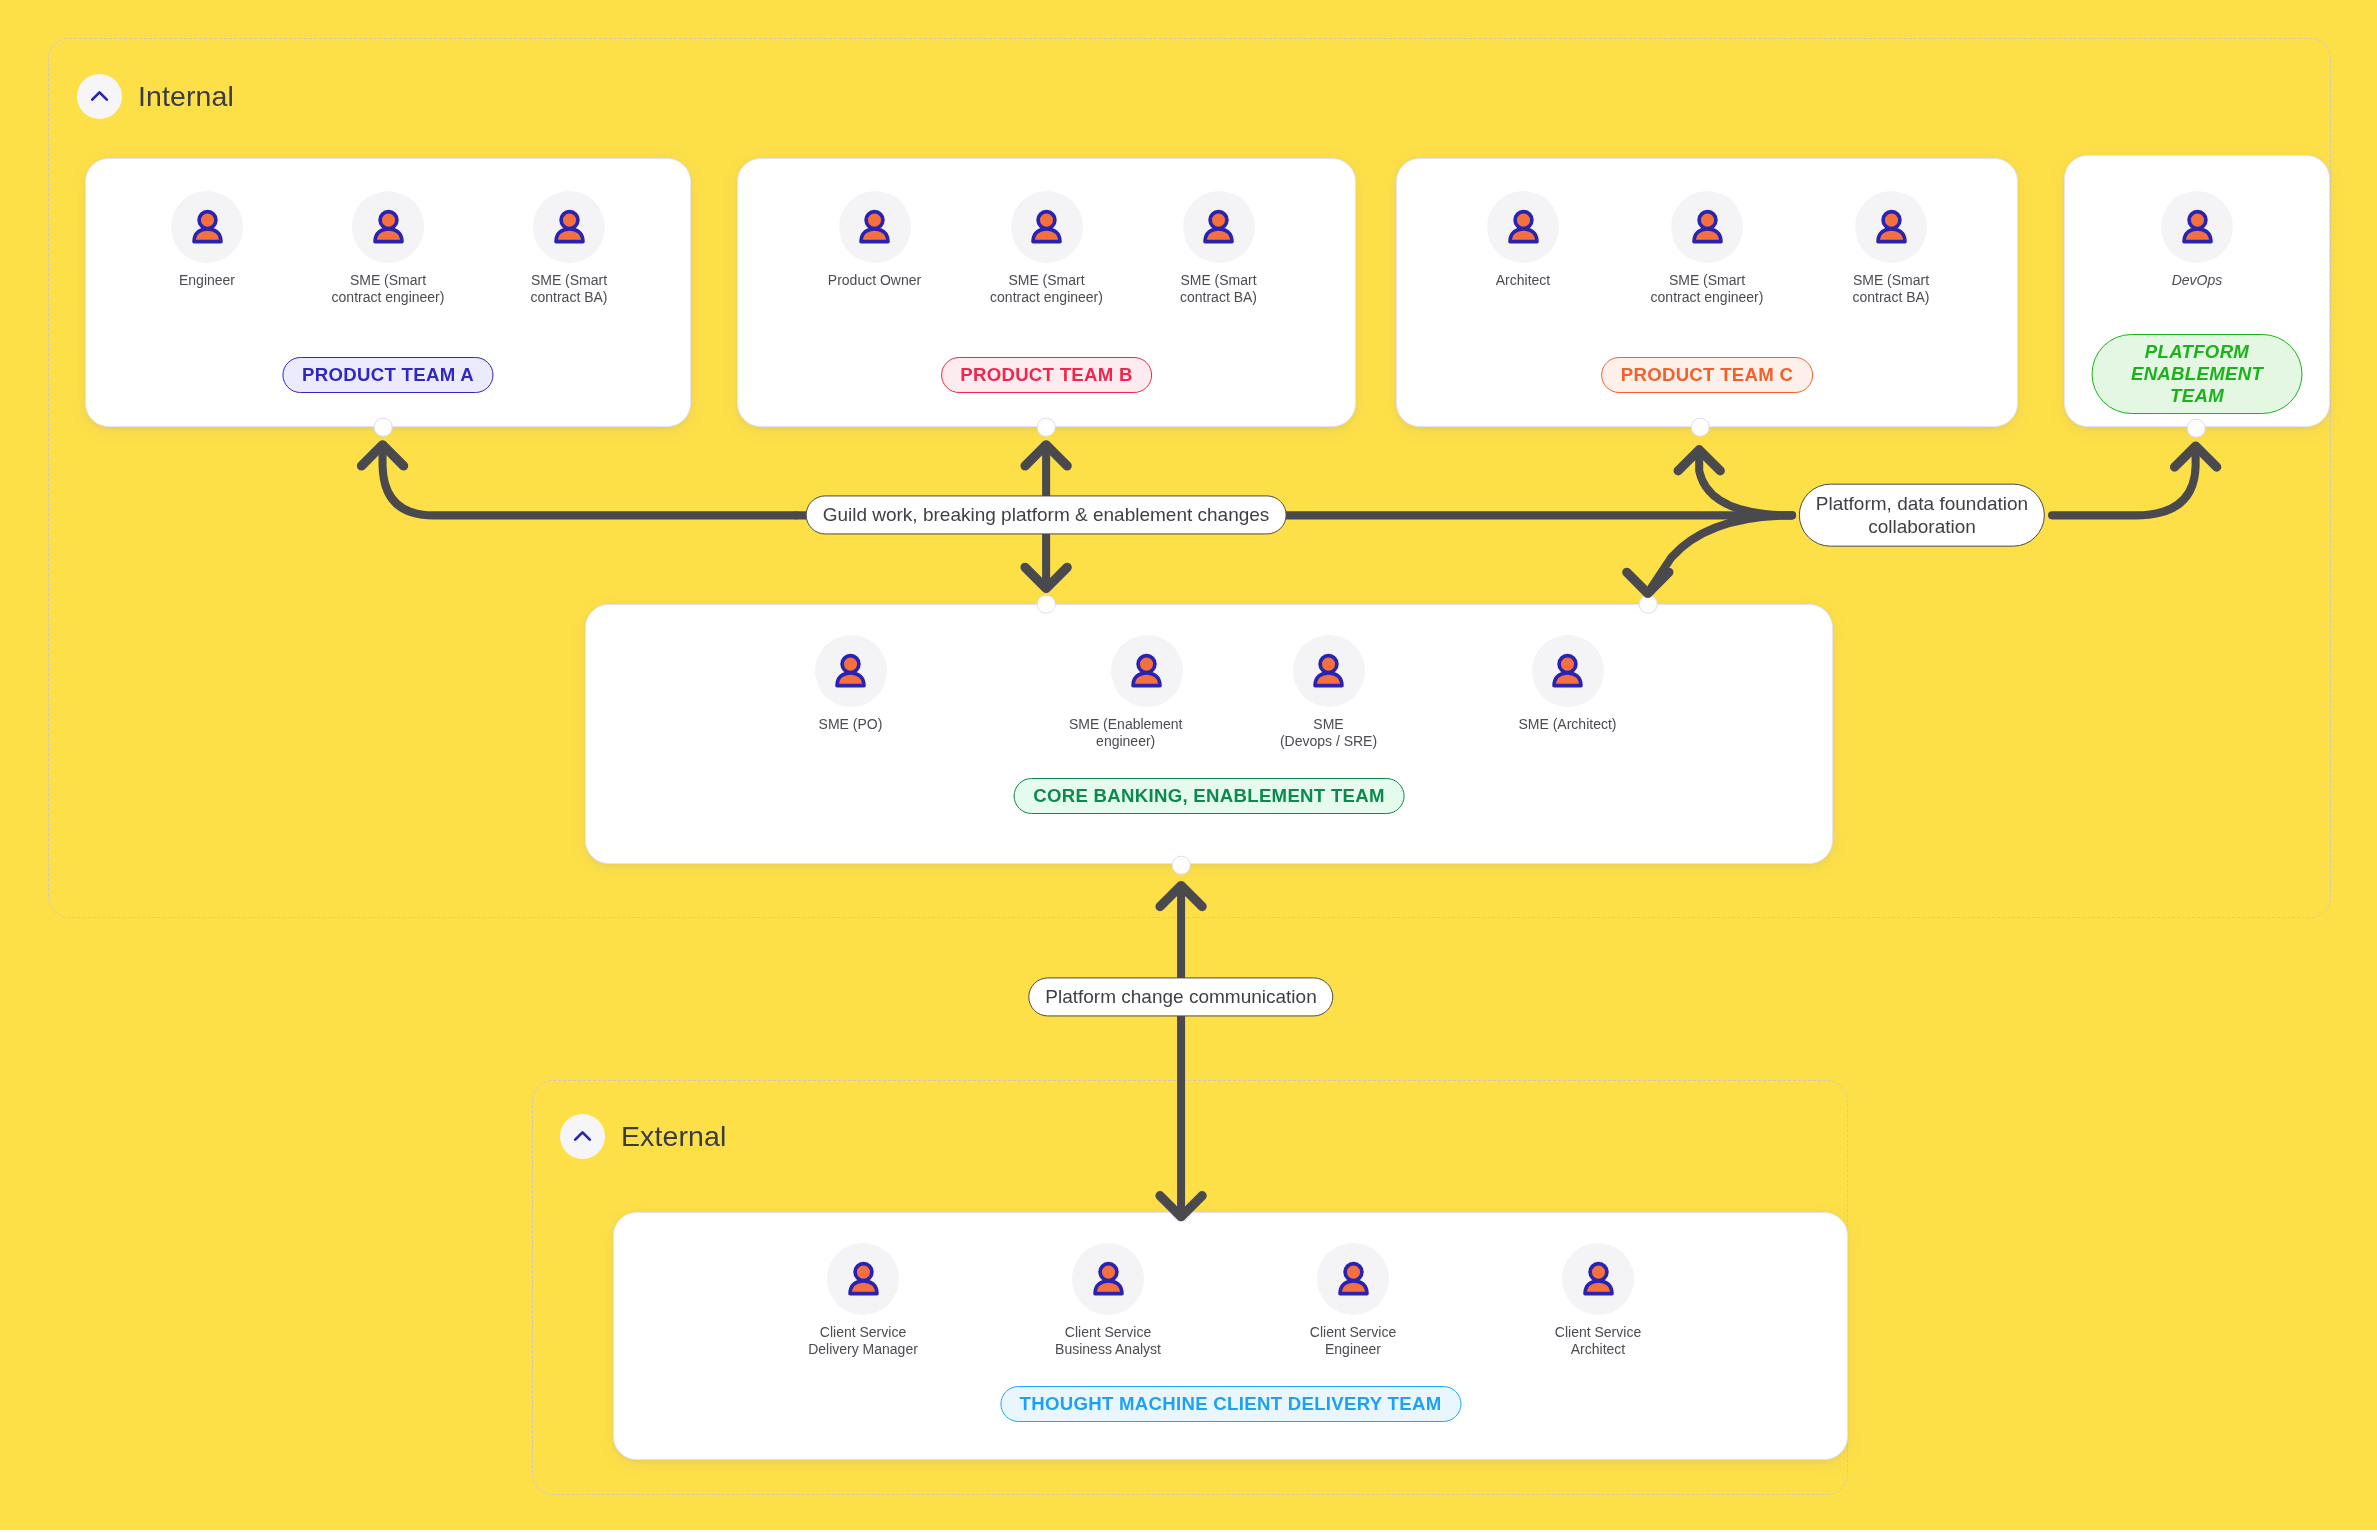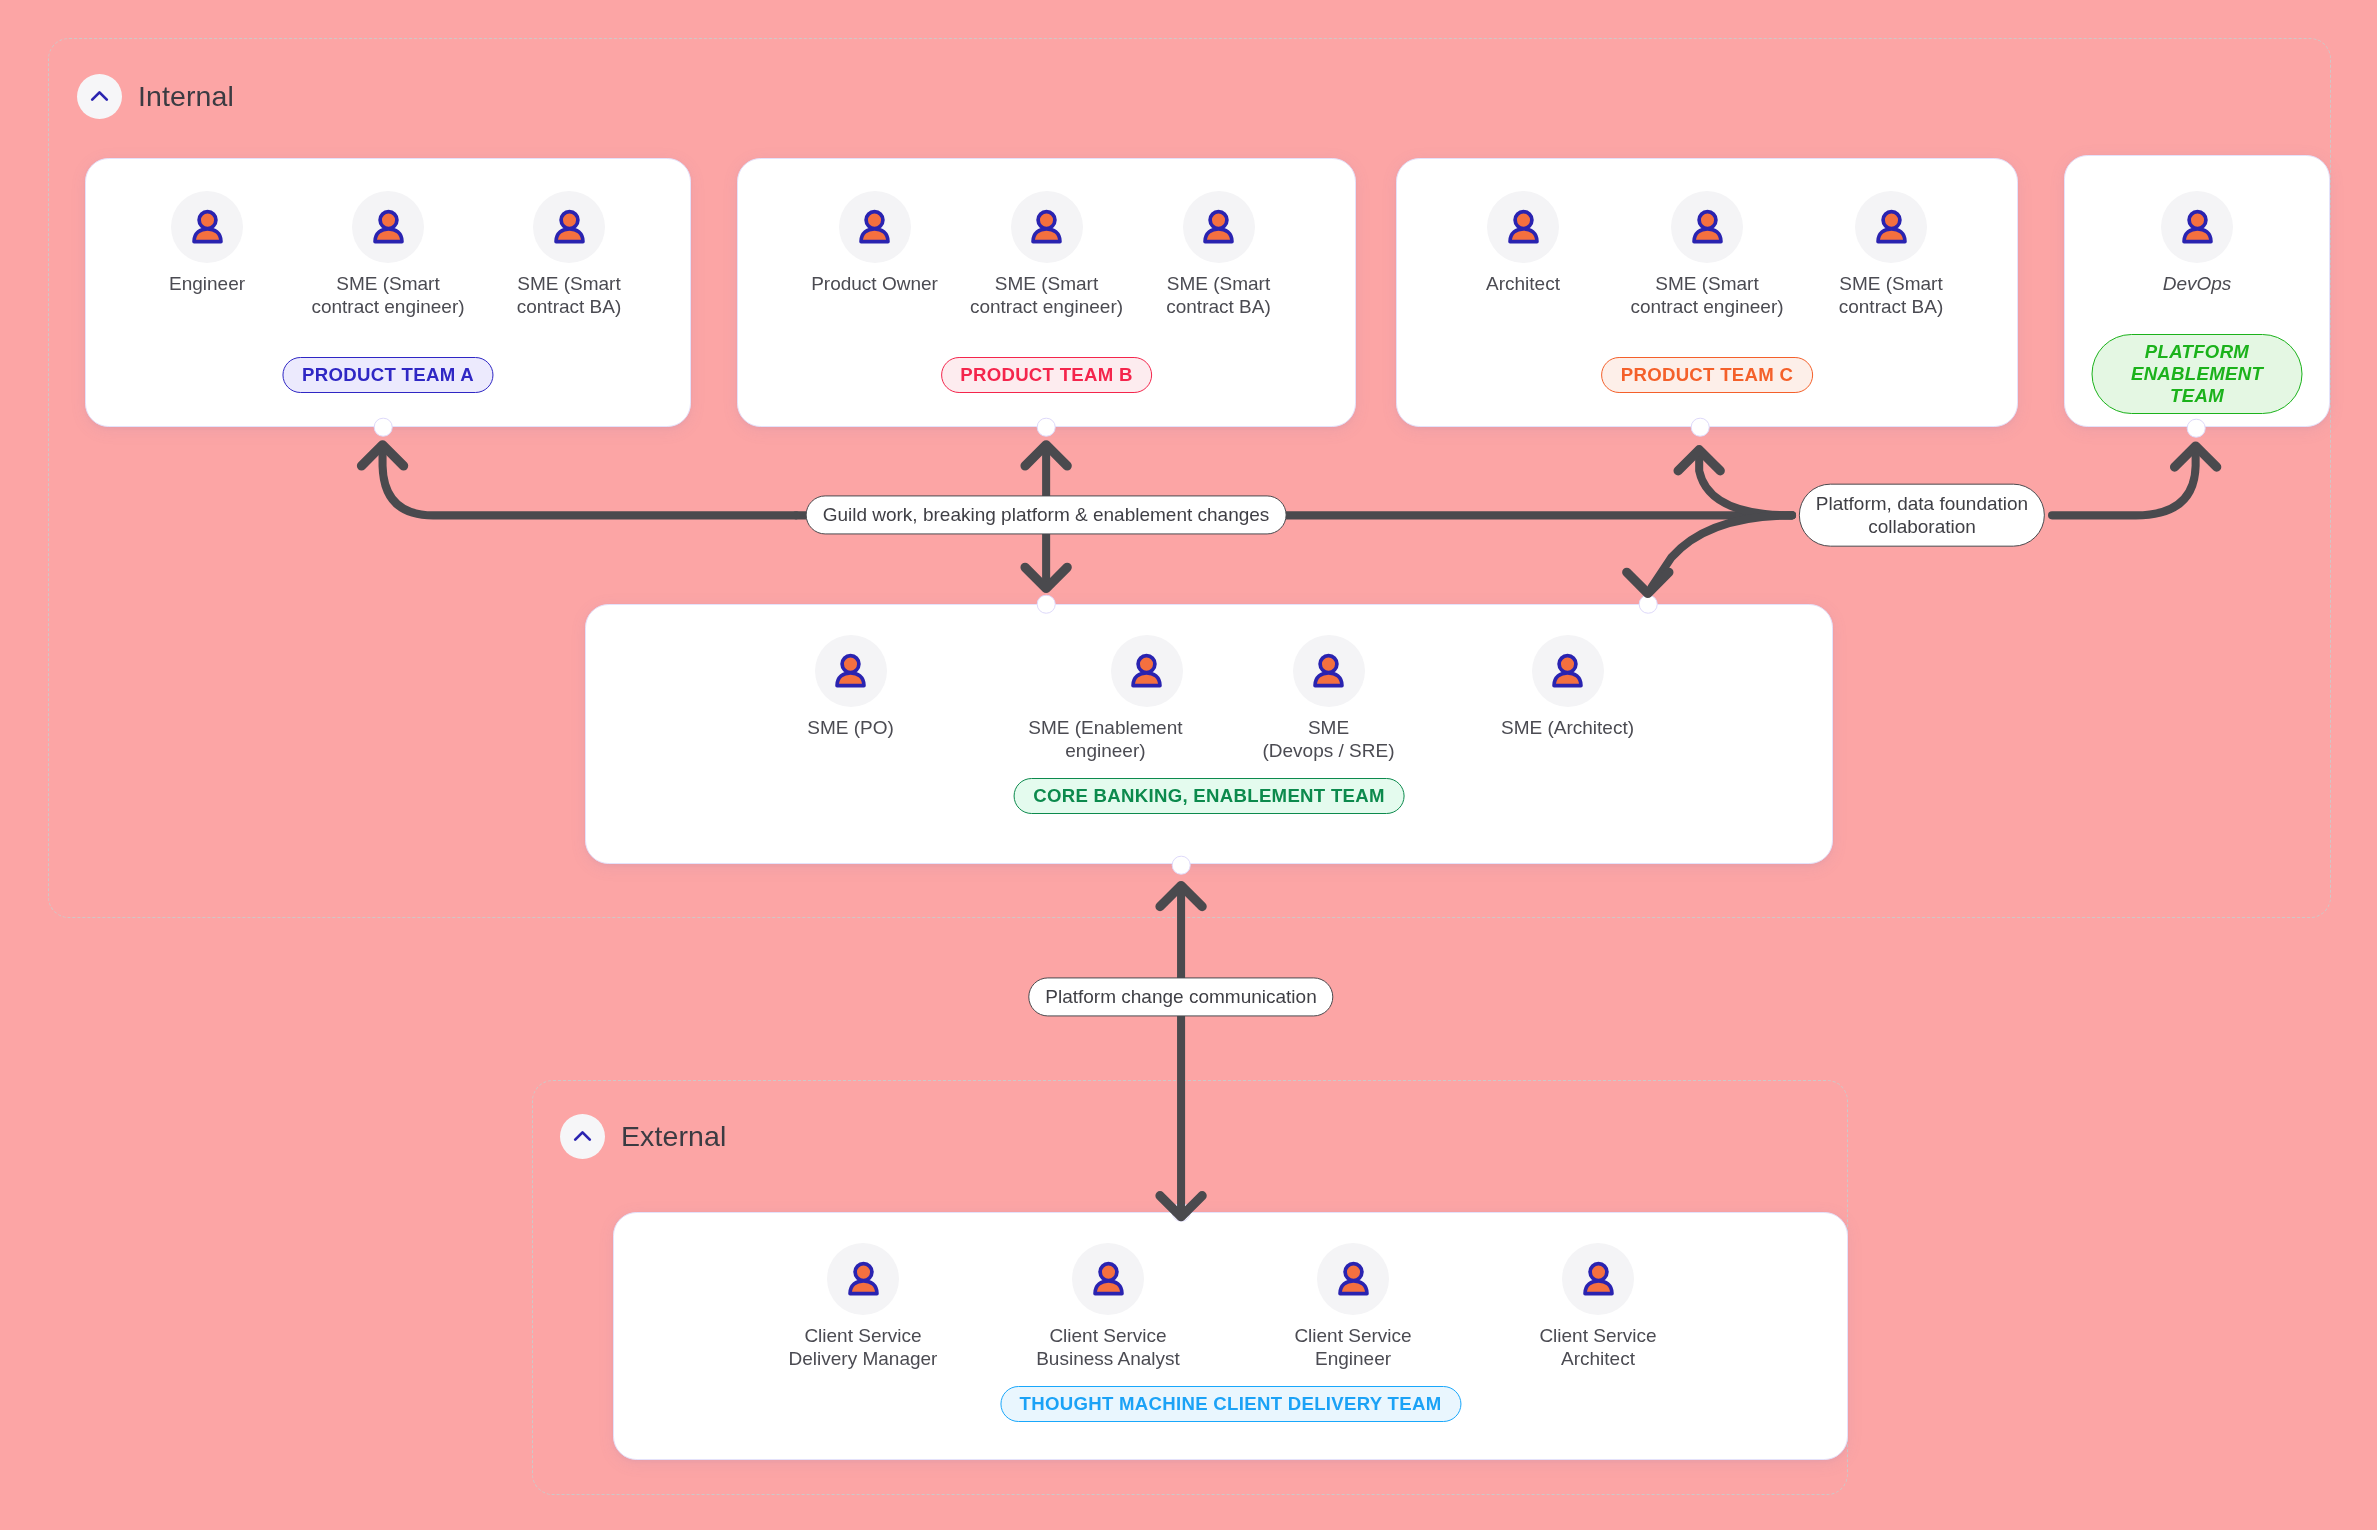--- a/index.html
+++ b/index.html
@@ -2,21 +2,21 @@
 <html style="font-size:10px"><head>
 <meta charset="utf-8">
 <style>
   * { box-sizing: border-box; margin: 0; padding: 0; }
   html, body {
     width: 2377px; height: 1534px;
     background: #ffffff;
     font-family: "Liberation Sans", sans-serif;
     overflow: hidden;
   }
-  #stage { position: relative; width: 2377px; height: 1530px; background:#fca5a5; }
+  #stage { position: relative; width: 2377px; height: 1530px; background:#fde047; }
 
   
   .group-box {
     position: absolute;
     border: 1.9px dashed #cdc8c8;
     border-radius: 21px;
     background: transparent;
   }
   .group-head {
     position: absolute;
@@ -62,21 +62,21 @@
   }
   .avatar {
     width: 72px; height: 72px;
     border-radius: 50%;
     background: #f4f4f6;
     display: flex; align-items: center; justify-content: center;
     margin-bottom: 8.7px;
   }
   .avatar svg { display:block; }
   .member-label {
-    font-size: 19px;
+    font-size: 14px;
     line-height: 1.24;
     color: #4b4b52;
     white-space: pre-line;
     max-width: 155px;
   }
 
   
   .badge {
     position: absolute;
     left: 50%;

